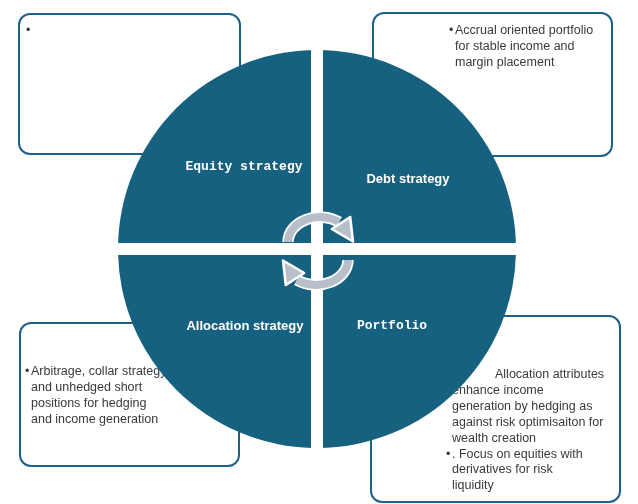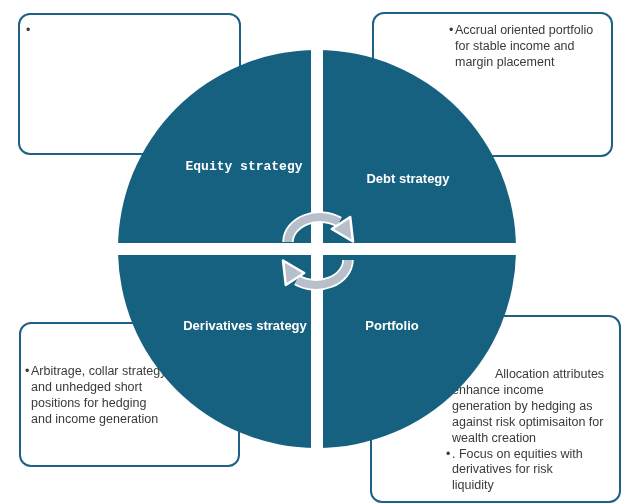--- a/index.html
+++ b/index.html
@@ -31,21 +31,21 @@
     display:grid;grid-template-columns:193px 193px;grid-template-rows:193px 193px;gap:12px;
   }
   .quad{background:#16617f;}
   .qlabel{
     position:absolute;transform:translate(-50%,-50%);
     color:#ffffff;font-size:13px;font-weight:600;white-space:nowrap;
   }
   .l-equity{left:126px;top:116px;font-family:Liberation Mono, monospace;}
   .l-debt{left:273px;top:128px;margin-left:17px;}
   .l-derivatives{left:127px;top:275px;}
-  .l-portfolio{left:274px;top:275px;}
+  .l-portfolio{left:274px;top:275px;font-family:Liberation Mono, monospace;}
 
   
   .cycle{position:absolute;left:273px;top:206px;width:90px;height:90px;z-index:3;}
 </style>
 </head>
 <body>
 
 <div class="canvas">
 
   <div class="callout co-tl">
@@ -87,21 +87,21 @@
       </div>
     </div>
 
   <div class="circle">
     <div class="quad"></div>
     <div class="quad"></div>
     <div class="quad"></div>
     <div class="quad"></div>
     <span class="qlabel l-equity">Equity strategy</span>
     <span class="qlabel l-debt">Debt strategy</span>
-    <span class="qlabel l-derivatives">Derivatives strategy</span>
+    <span class="qlabel l-derivatives">Allocation strategy</span>
     <span class="qlabel l-portfolio">Portfolio</span>
   </div>
 
   <svg class="cycle" viewBox="0 0 90 90" xmlns="http://www.w3.org/2000/svg">
     <g>
       <path d="M 15 36 A 32 25 0 0 1 66 16" fill="none" stroke="#ffffff" stroke-width="11.5"></path>
       <path d="M 15 36 A 32 25 0 0 1 66 16" fill="none" stroke="#b7bfca" stroke-width="8"></path>
       <polygon points="77.2,11 58.8,23 80,35.5" fill="#b7bfca" stroke="#ffffff" stroke-width="2.5" stroke-linejoin="round"></polygon>
     </g>
     <g transform="rotate(180 45 45)">

